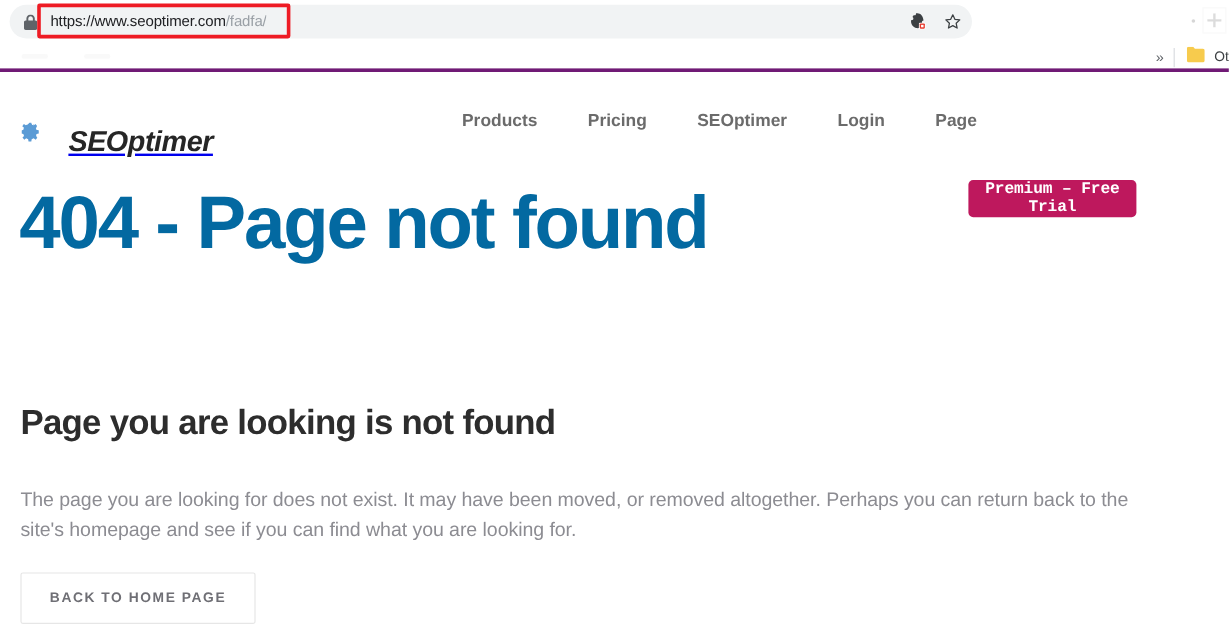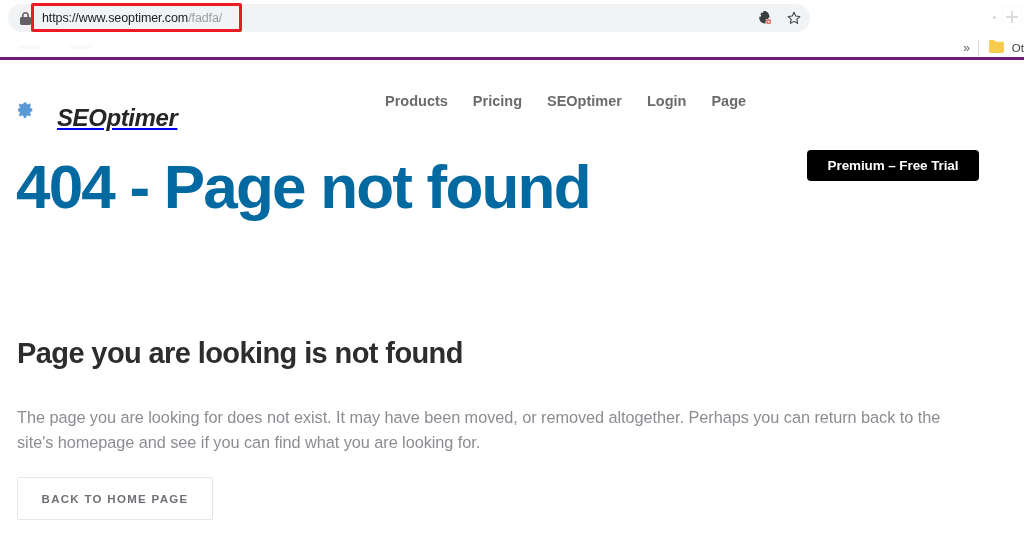--- a/index.html
+++ b/index.html
@@ -184,45 +184,45 @@
     color: #262626;
     letter-spacing: -0.4px;
   }
 
   #main-nav {
     position: absolute;
     left: 385px;
     top: 32px;
     display: flex;
     align-items: center;
-    gap: 0px;
+    gap: 17px;
   }
   .nav-link {
     font-size: 14.5px;
     color: #6b6b6b;
     font-weight: bold;
     text-decoration: none;
     padding: 0 25px 0 0;
     white-space: nowrap;
   }
   .nav-link:first-child { }
 
   #cta-button {
     position: absolute;
     left: 807px;
     top: 89px;
-    width: 172px;
+    width: 140px;
     height: 31px;
-    background: #000000;
+    background: #be185d;
     border: none;
     border-radius: 4px;
     color: #ffffff;
     font-size: 13.5px;
     font-weight: bold;
-    font-family: Liberation Sans, sans-serif;
+    font-family: Liberation Mono, monospace;
     letter-spacing: -0.1px;
     cursor: pointer;
     display: flex;
     align-items: center;
     justify-content: center;
   }
 
   
   #hero-title {
     position: absolute;

